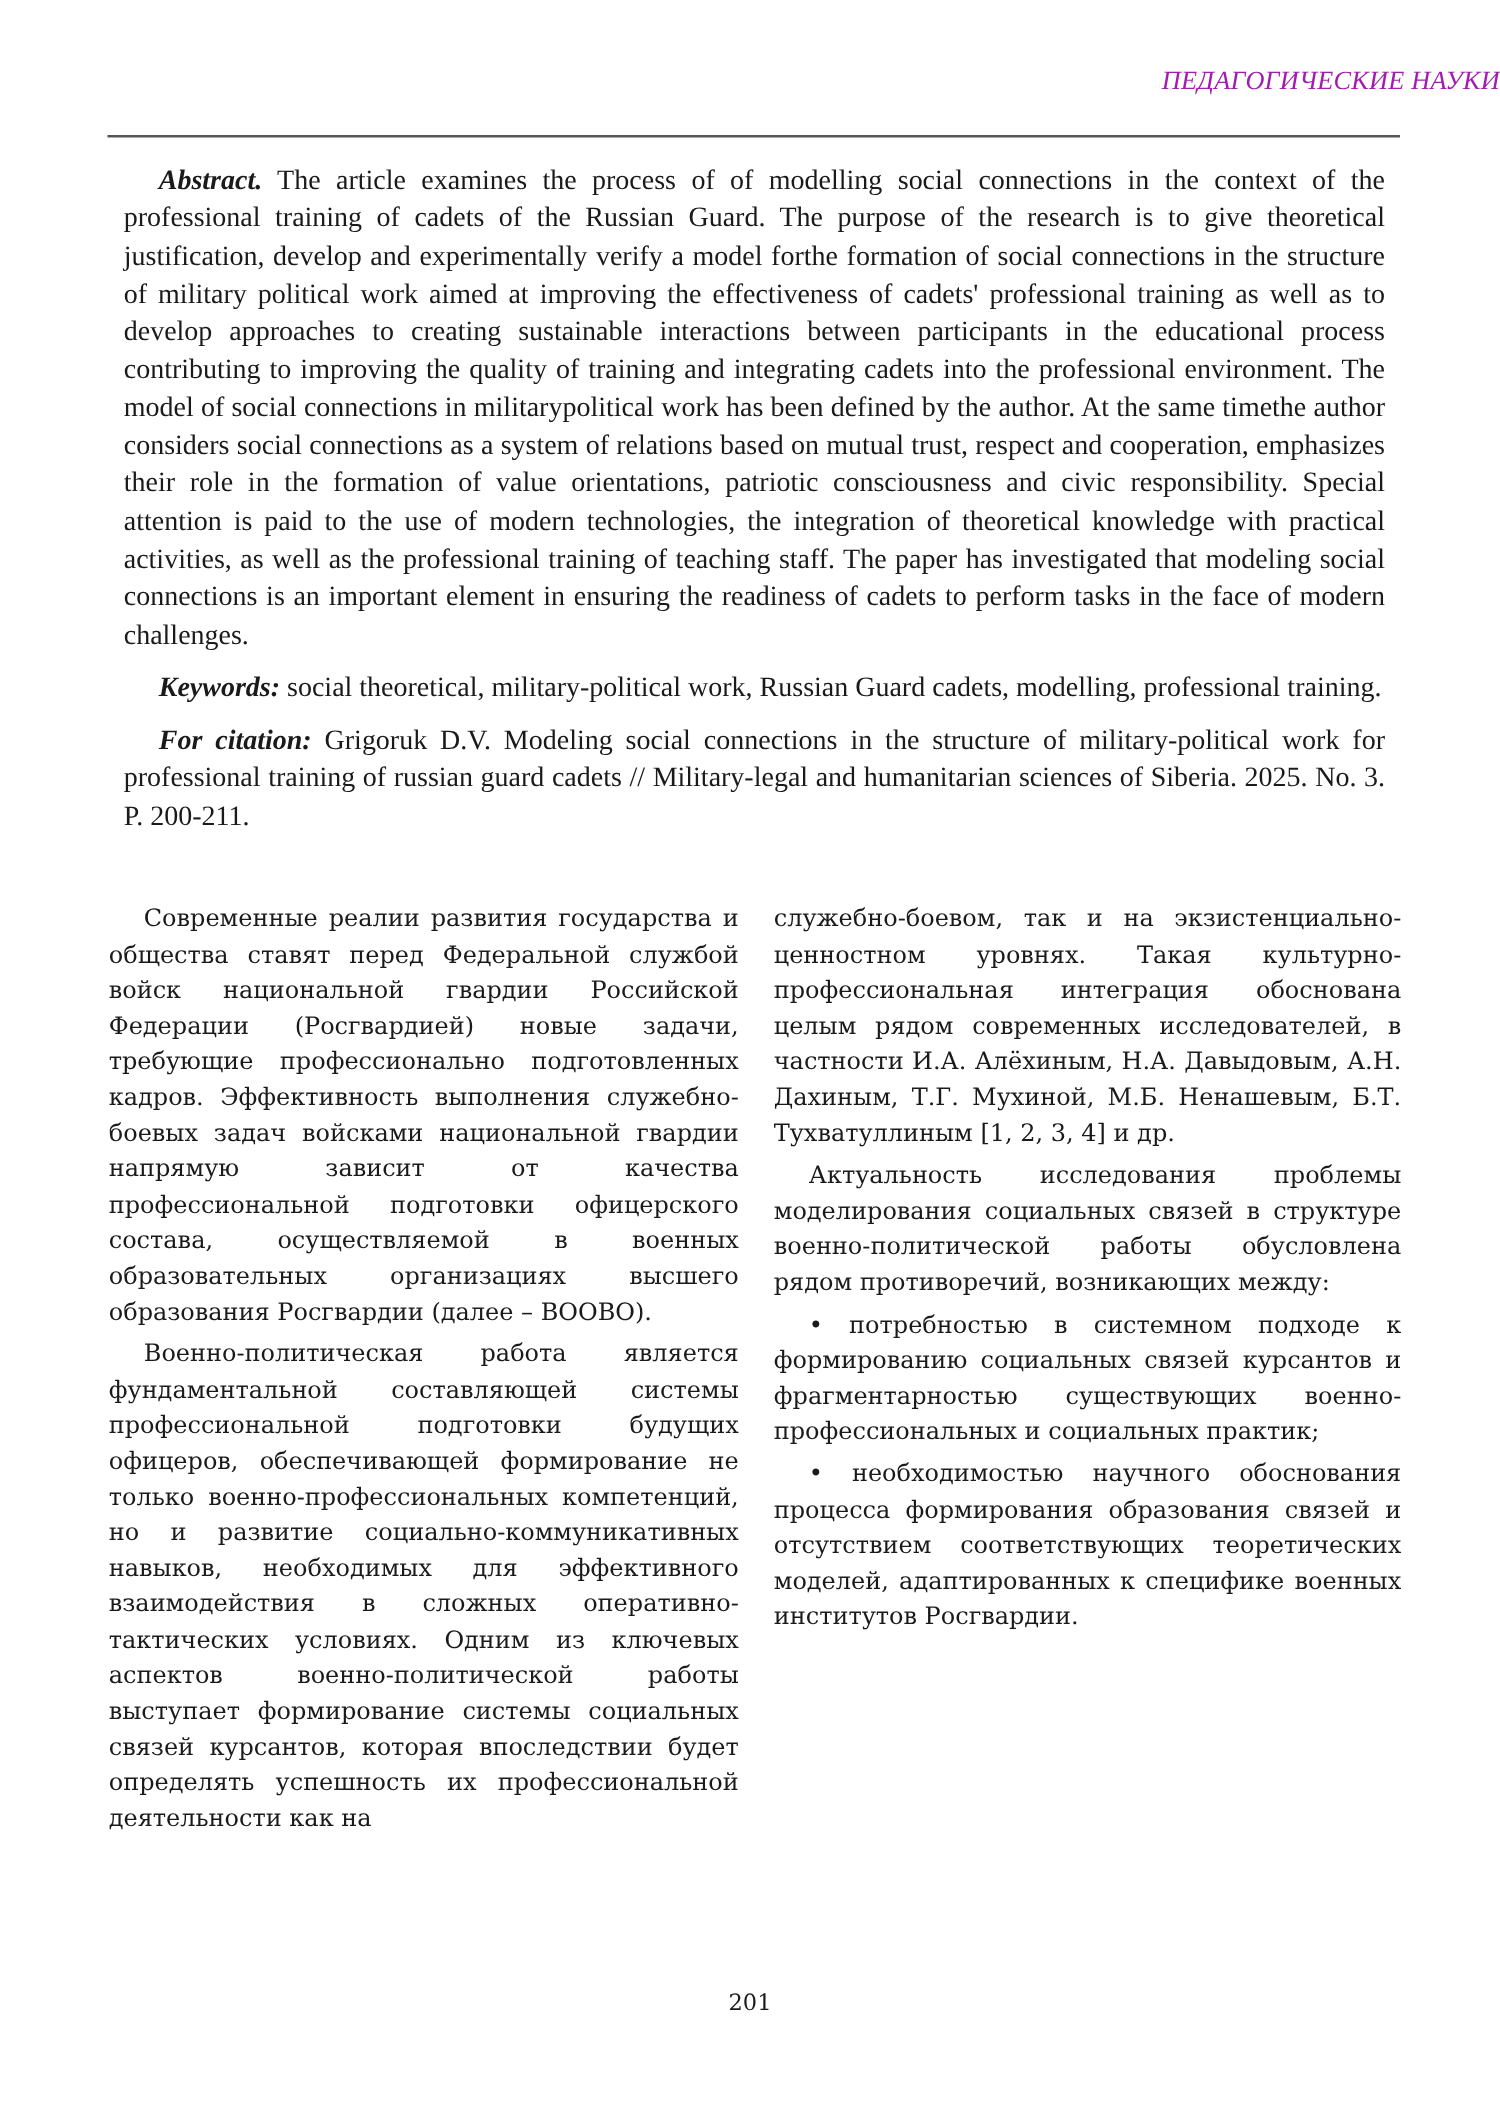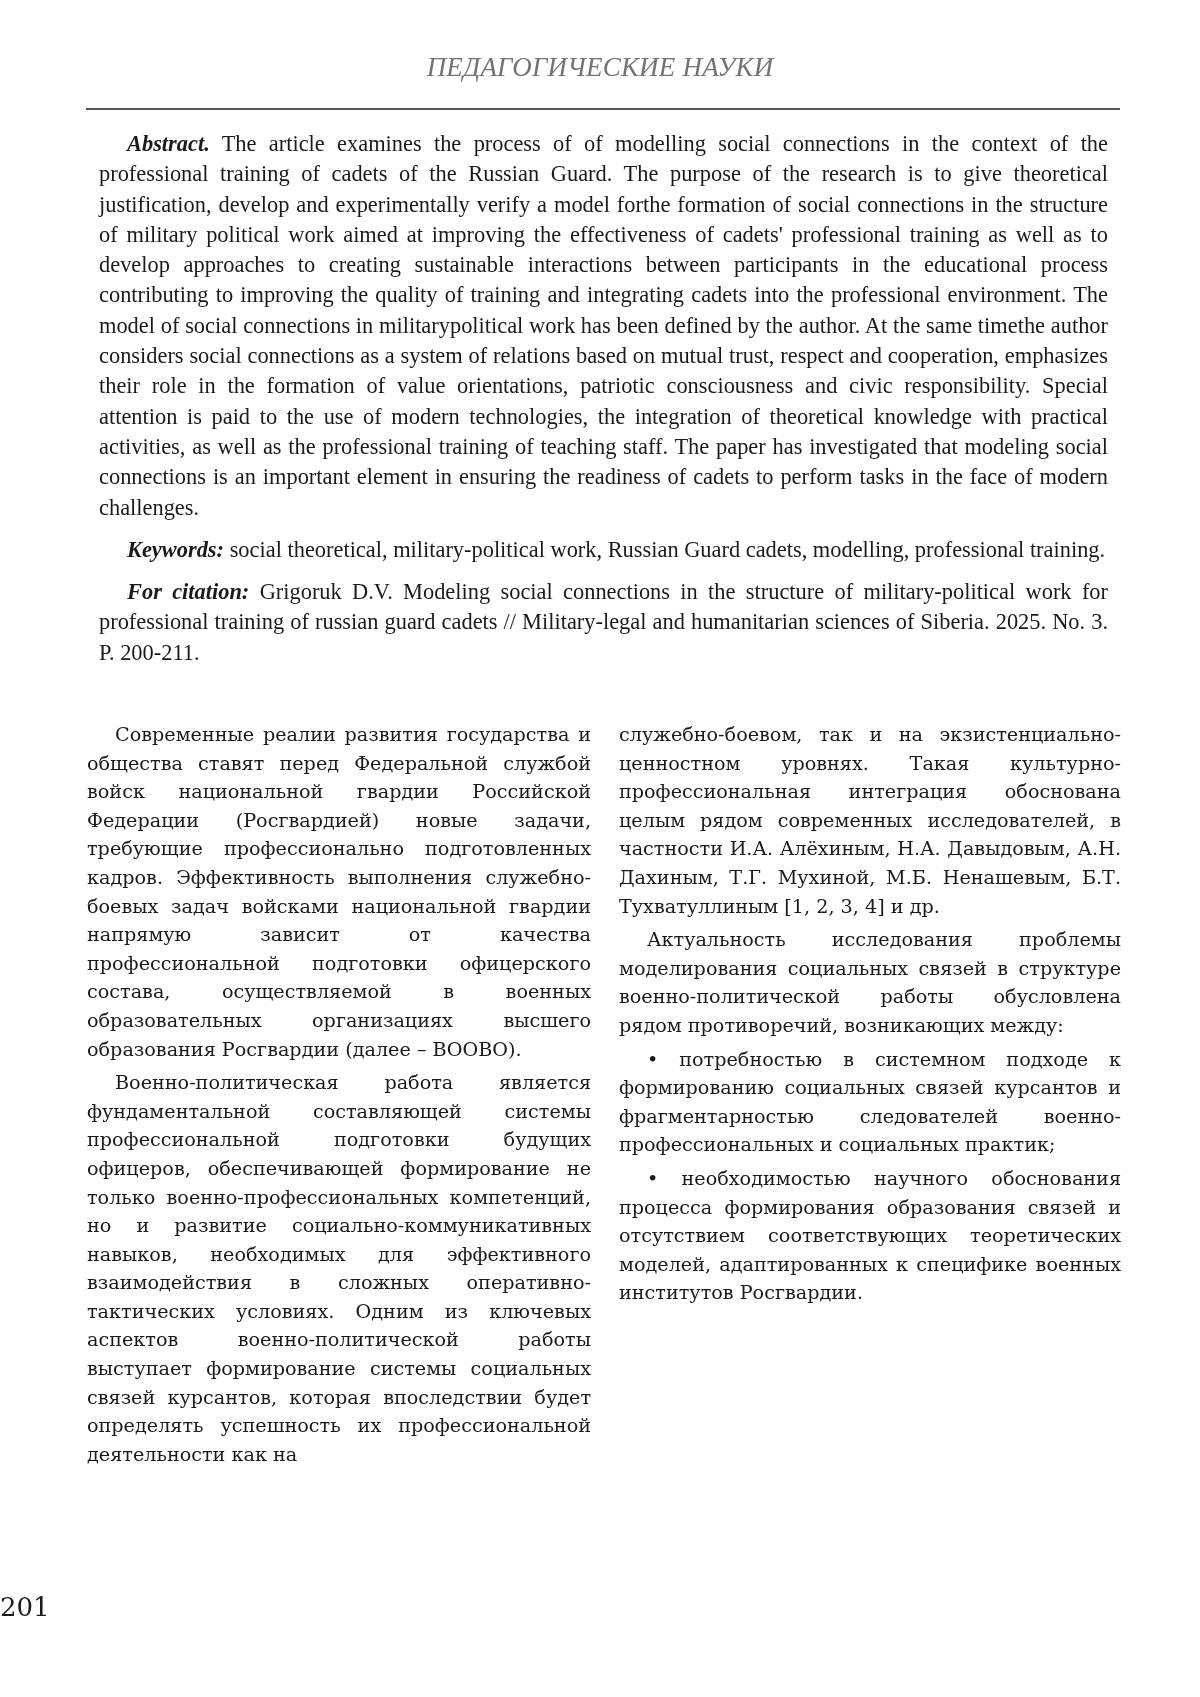--- a/index.html
+++ b/index.html
@@ -8,25 +8,25 @@
       height: 1697px;
       position: relative;
       overflow: hidden;
       color: #1a1a1a;
       font-family: "Liberation Serif", "DejaVu Serif", serif;
     }
     .running-head {
       position: absolute;
       left: 0; right: 0;
       top: 52px;
-      text-align: center;
+      text-align: right;
       font-style: italic;
-      font-size: 27px;
+      font-size: 21px;
       letter-spacing: 0.2px;
-      color: #737373;
+      color: #a21caf;
     }
     .header-rule {
       position: absolute;
       left: 86px;
       width: 1034px;
       top: 108px;
       height: 0;
       border-top: 2px solid #555;
     }
     .abstract-block {
@@ -58,22 +58,23 @@
       font-weight: bold;
       text-indent: 28px;
       margin: 0;
       font-size: 19.6px;
     }
     .col .bullet-item { text-indent: 28px; margin: 0 0 5px 0; }
     .page-number {
       position: absolute;
       left: 0; right: 0;
       top: 1592px;
+      text-align: center;
       font-family: "DejaVu Serif", serif;
-      font-size: 26px;
+      font-size: 18px;
     }
   </style>
 </head>
 <body>
 
 <div class="running-head">ПЕДАГОГИЧЕСКИЕ НАУКИ</div>
 <div class="header-rule"></div>
 
 <div class="abstract-block">
   <p><b>Abstract.</b> <span>The article examines the process of of modelling social connections in the context of the professional training of cadets of the Russian Guard. The purpose of the research is to give theoretical justification, develop and experimentally verify a model forthe formation of social connections in the structure of military political work aimed at improving the effectiveness of cadets' professional training as well as to develop approaches to creating sustainable interactions between participants in the educational process contributing to improving the quality of training and integrating cadets into the professional environment. The model of social connections in militarypolitical work has been defined by the author. At the same timethe author considers social connections as a system of relations based on mutual trust, respect and cooperation, emphasizes their role in the formation of value orientations, patriotic consciousness and civic responsibility. Special attention is paid to the use of modern technologies, the integration of theoretical knowledge with practical activities, as well as the professional training of teaching staff. The paper has investigated that modeling social connections is an important element in ensuring the readiness of cadets to perform tasks in the face of modern challenges.</span></p>
@@ -82,17 +83,17 @@
 </div>
 
 <div class="col col-left">
   <p>Современные реалии развития государ­ства и общества ставят перед Федеральной службой войск национальной гвардии Рос­сийской Федерации (Росгвардией) новые за­дачи, требующие профессионально подго­товленных кадров. Эффективность выпол­нения служебно-боевых задач войсками на­циональной гвардии напрямую зависит от качества профессиональной подготовки офицерского состава, осуществляемой в во­енных образовательных организациях выс­шего образования Росгвардии (далее – ВООВО).</p>
   <p>Военно-политическая работа является фундаментальной составляющей системы профессиональной подготовки будущих офицеров, обеспечивающей формирование не только военно-профессиональных компе­тенций, но и развитие социально-коммуни­кативных навыков, необходимых для эф­фективного взаимодействия в сложных опе­ративно-тактических условиях. Одним из ключевых аспектов военно-политической работы выступает формирование системы социальных связей курсантов, которая впо­следствии будет определять успешность их профессиональной деятельности как на</p>
 </div>
 
 <div class="col col-right">
   <p class="noindent">служебно-боевом, так и на экзистенци­ально-ценностном уровнях. Такая культурно-профессиональная интеграция обоснована целым рядом современных ис­следователей, в частности И.А. Алёхиным, Н.А. Давыдовым, А.Н. Дахиным, Т.Г. Му­хиной, М.Б. Ненашевым, Б.Т. Тухватулли­ным [1, 2, 3, 4] и др.</p>
   <p>Актуальность исследования проблемы моделирования социальных связей в струк­туре военно-политической работы обуслов­лена рядом противоречий, возникающих между:</p>
-  <p class="bullet-item">• потребностью в системном подходе к формированию социальных связей курсан­тов и фрагментарностью следователей во­енно-профессиональных и социальных практик;</p>
+  <p class="bullet-item">• потребностью в системном подходе к формированию социальных связей курсан­тов и фрагментарностью существующих во­енно-профессиональных и социальных практик;</p>
   <p class="bullet-item">• необходимостью научного обоснования процесса формирования образования связей и отсутствием соответствующих теоретиче­ских моделей, адаптированных к специфике военных институтов Росгвардии.</p>
 </div>
 
 <div class="page-number">201</div>
 
 </body></html>

